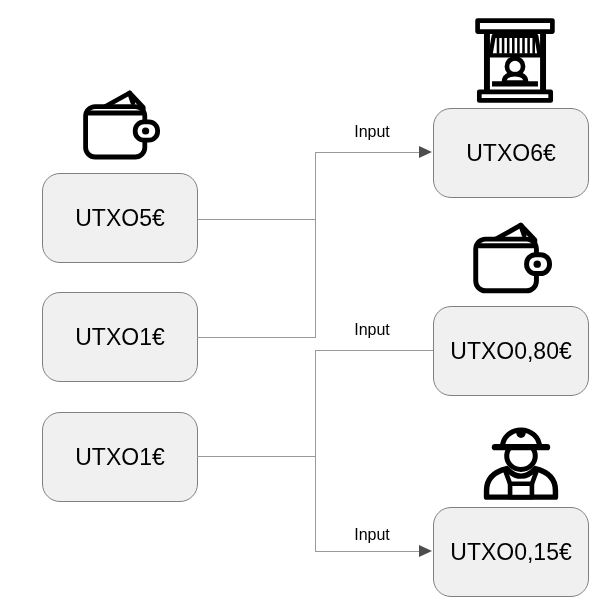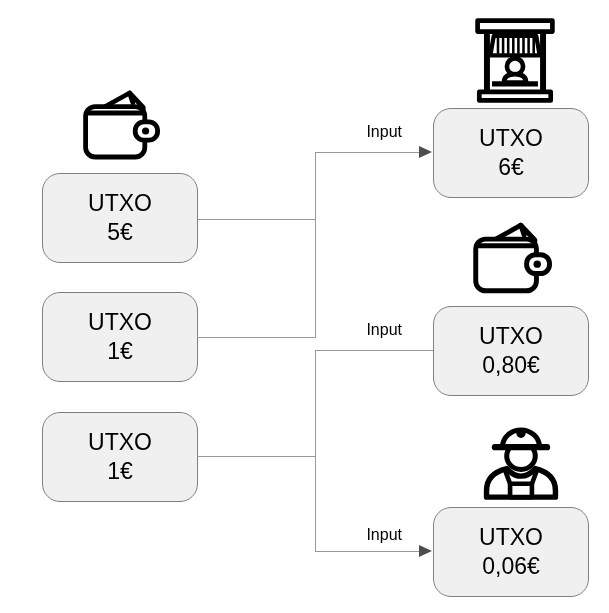--- a/index.html
+++ b/index.html
@@ -13,21 +13,21 @@
   }
   .node {
     position: absolute;
     width: 156px;
     height: 90px;
     box-sizing: border-box;
     background: var(--box-fill, #f0f0f0);
     border: 1px solid var(--box-border, #808080);
     border-radius: 18px;
     display: flex;
-    flex-direction: column;
+    flex-direction: row;
     align-items: center;
     justify-content: center;
     color: var(--text, #000);
     font-size: 23px;
     line-height: 29px;
     text-align: center;
   }
   .icon {
     position: absolute;
     display: block;
@@ -47,21 +47,21 @@
     position: absolute;
     width: 0;
     height: 0;
     border-left: 13px solid var(--arrowhead, #4d4d4d);
     border-top: 6px solid transparent;
     border-bottom: 6px solid transparent;
   }
   .edge-label {
     position: absolute;
     width: 60px;
-    text-align: right;
+    text-align: center;
     font-size: 16px;
     line-height: 18px;
     color: var(--text, #000);
   }
 </style>
 </head>
 <body>
 
 <div class="canvas">
 
@@ -136,21 +136,21 @@
   <div class="node" style="left:433px; top:108px;">
     <span>UTXO</span>
     <span>6€</span>
   </div>
   <div class="node" style="left:433px; top:306px;">
     <span>UTXO</span>
     <span>0,80€</span>
   </div>
   <div class="node" style="left:433px; top:507px;">
     <span>UTXO</span>
-    <span>0,06€</span>
+    <span>0,15€</span>
   </div>
 
   <div class="hline" style="left:198px; top:219px; width:118px;"></div>
   <div class="hline" style="left:197px; top:337px; width:119px;"></div>
   <div class="hline" style="left:197px; top:456px; width:119px;"></div>
 
   <div class="vline" style="left:315px; top:152px; height:186px;"></div>
   <div class="vline" style="left:315px; top:350px; height:202px;"></div>
 
   <div class="hline" style="left:315px; top:152px; width:104px;"></div>

